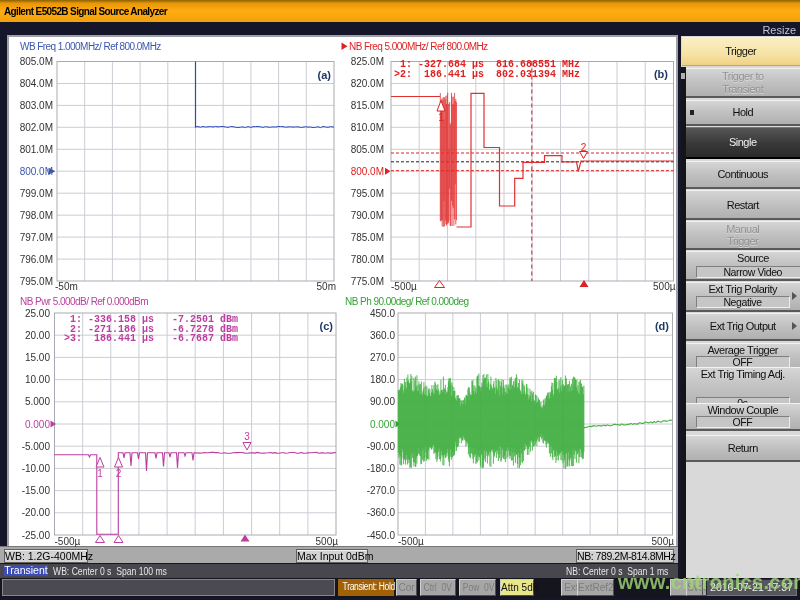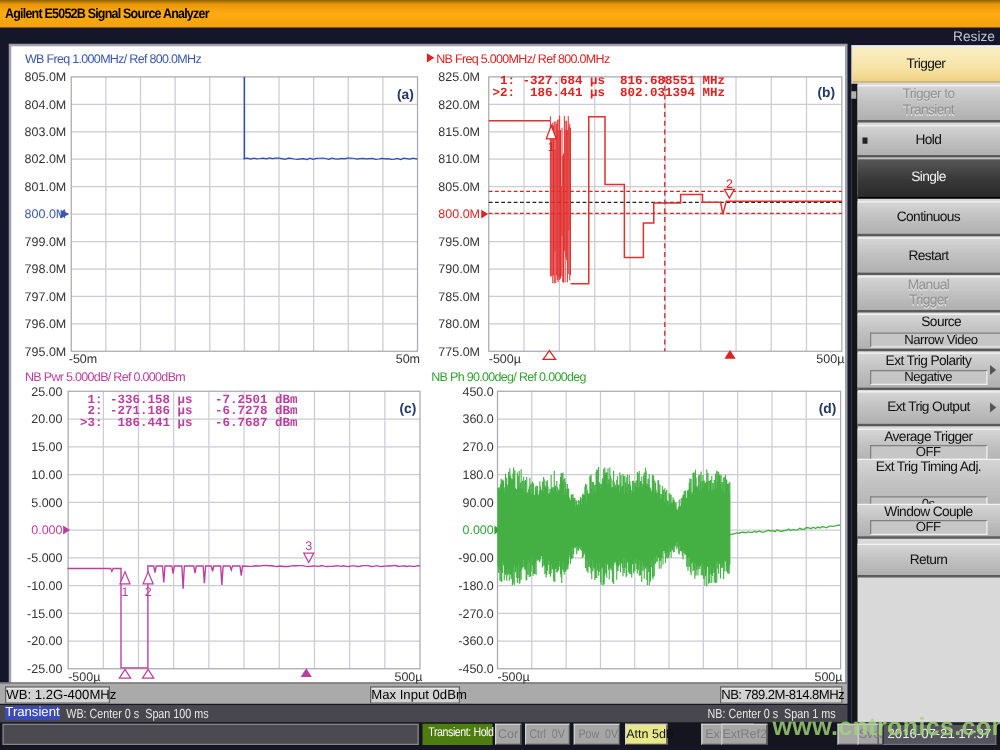--- a/index.html
+++ b/index.html
@@ -21,21 +21,21 @@
 .arr{position:absolute;right:3.5px;top:50%;margin-top:-4px;width:0;height:0;border-left:5px solid #555;border-top:4px solid transparent;border-bottom:4px solid transparent;}
 .dot{position:absolute;left:4px;top:50%;margin-top:-2px;width:4.5px;height:4.5px;background:#222;}
 .sbar1{left:0;top:546px;width:678px;height:17px;background:#aaaaaa;border-top:1px solid #777;}
 .sbox{position:absolute;top:1.5px;height:14px;background:#d2d2d2;border:1px solid #606060;box-shadow:inset 0 1px 0 #efefef;font-size:10.5px;line-height:12px;color:#000;white-space:nowrap;}
 .sbar2{left:0;top:563.5px;width:678px;height:14px;background:#47474d;color:#e8e8e8;font-size:10.5px;line-height:14px;}
 .tbox{position:absolute;left:4px;top:1.5px;width:44px;height:11px;background:#3c4cb4;color:#fff;text-align:center;line-height:11px;font-size:10.5px;}
 .brow{left:0;top:578px;width:800px;height:20px;background:#15151f;}
 .bbox{position:absolute;top:1px;height:17px;font-size:10px;line-height:15px;text-align:center;white-space:nowrap;}
 .bsunk{background:#4a4a50;border:1px solid #85858a;}
 .cmp{display:inline-block;transform:scaleX(0.85);transform-origin:center;}
-.bblue{background:#4d7c0f;color:#fff;letter-spacing:-0.4px;}
+.bblue{background:#a16207;color:#fff;letter-spacing:-0.4px;}
 .bgray{background:#a6a6a6;color:#7d7d7d;border:1px solid;border-color:#d0d0d0 #505050 #505050 #d0d0d0;}
 .byel{background:#e8e88a;color:#111;border:1px solid;border-color:#d0d0d0 #505050 #505050 #d0d0d0;}
 .btime{background:#55555d;color:#eee;border:1px solid;border-color:#26262c #74747c #74747c #26262c;font-size:10.5px;}
 .wm{left:618px;top:571px;width:185px;color:rgba(160,213,118,0.82);font-size:20px;letter-spacing:0.3px;font-weight:bold;white-space:nowrap;z-index:50;}
 </style></head><body>
 <div class="abs title"><span style="display:inline-block;transform:scaleX(0.91);transform-origin:left center;">Agilent E5052B Signal Source Analyzer</span></div>
 <div class="abs resize">Resize</div>
 <div class="abs screenb"></div>
 <div class="abs screen"></div>
 <div class="abs panel"></div>

